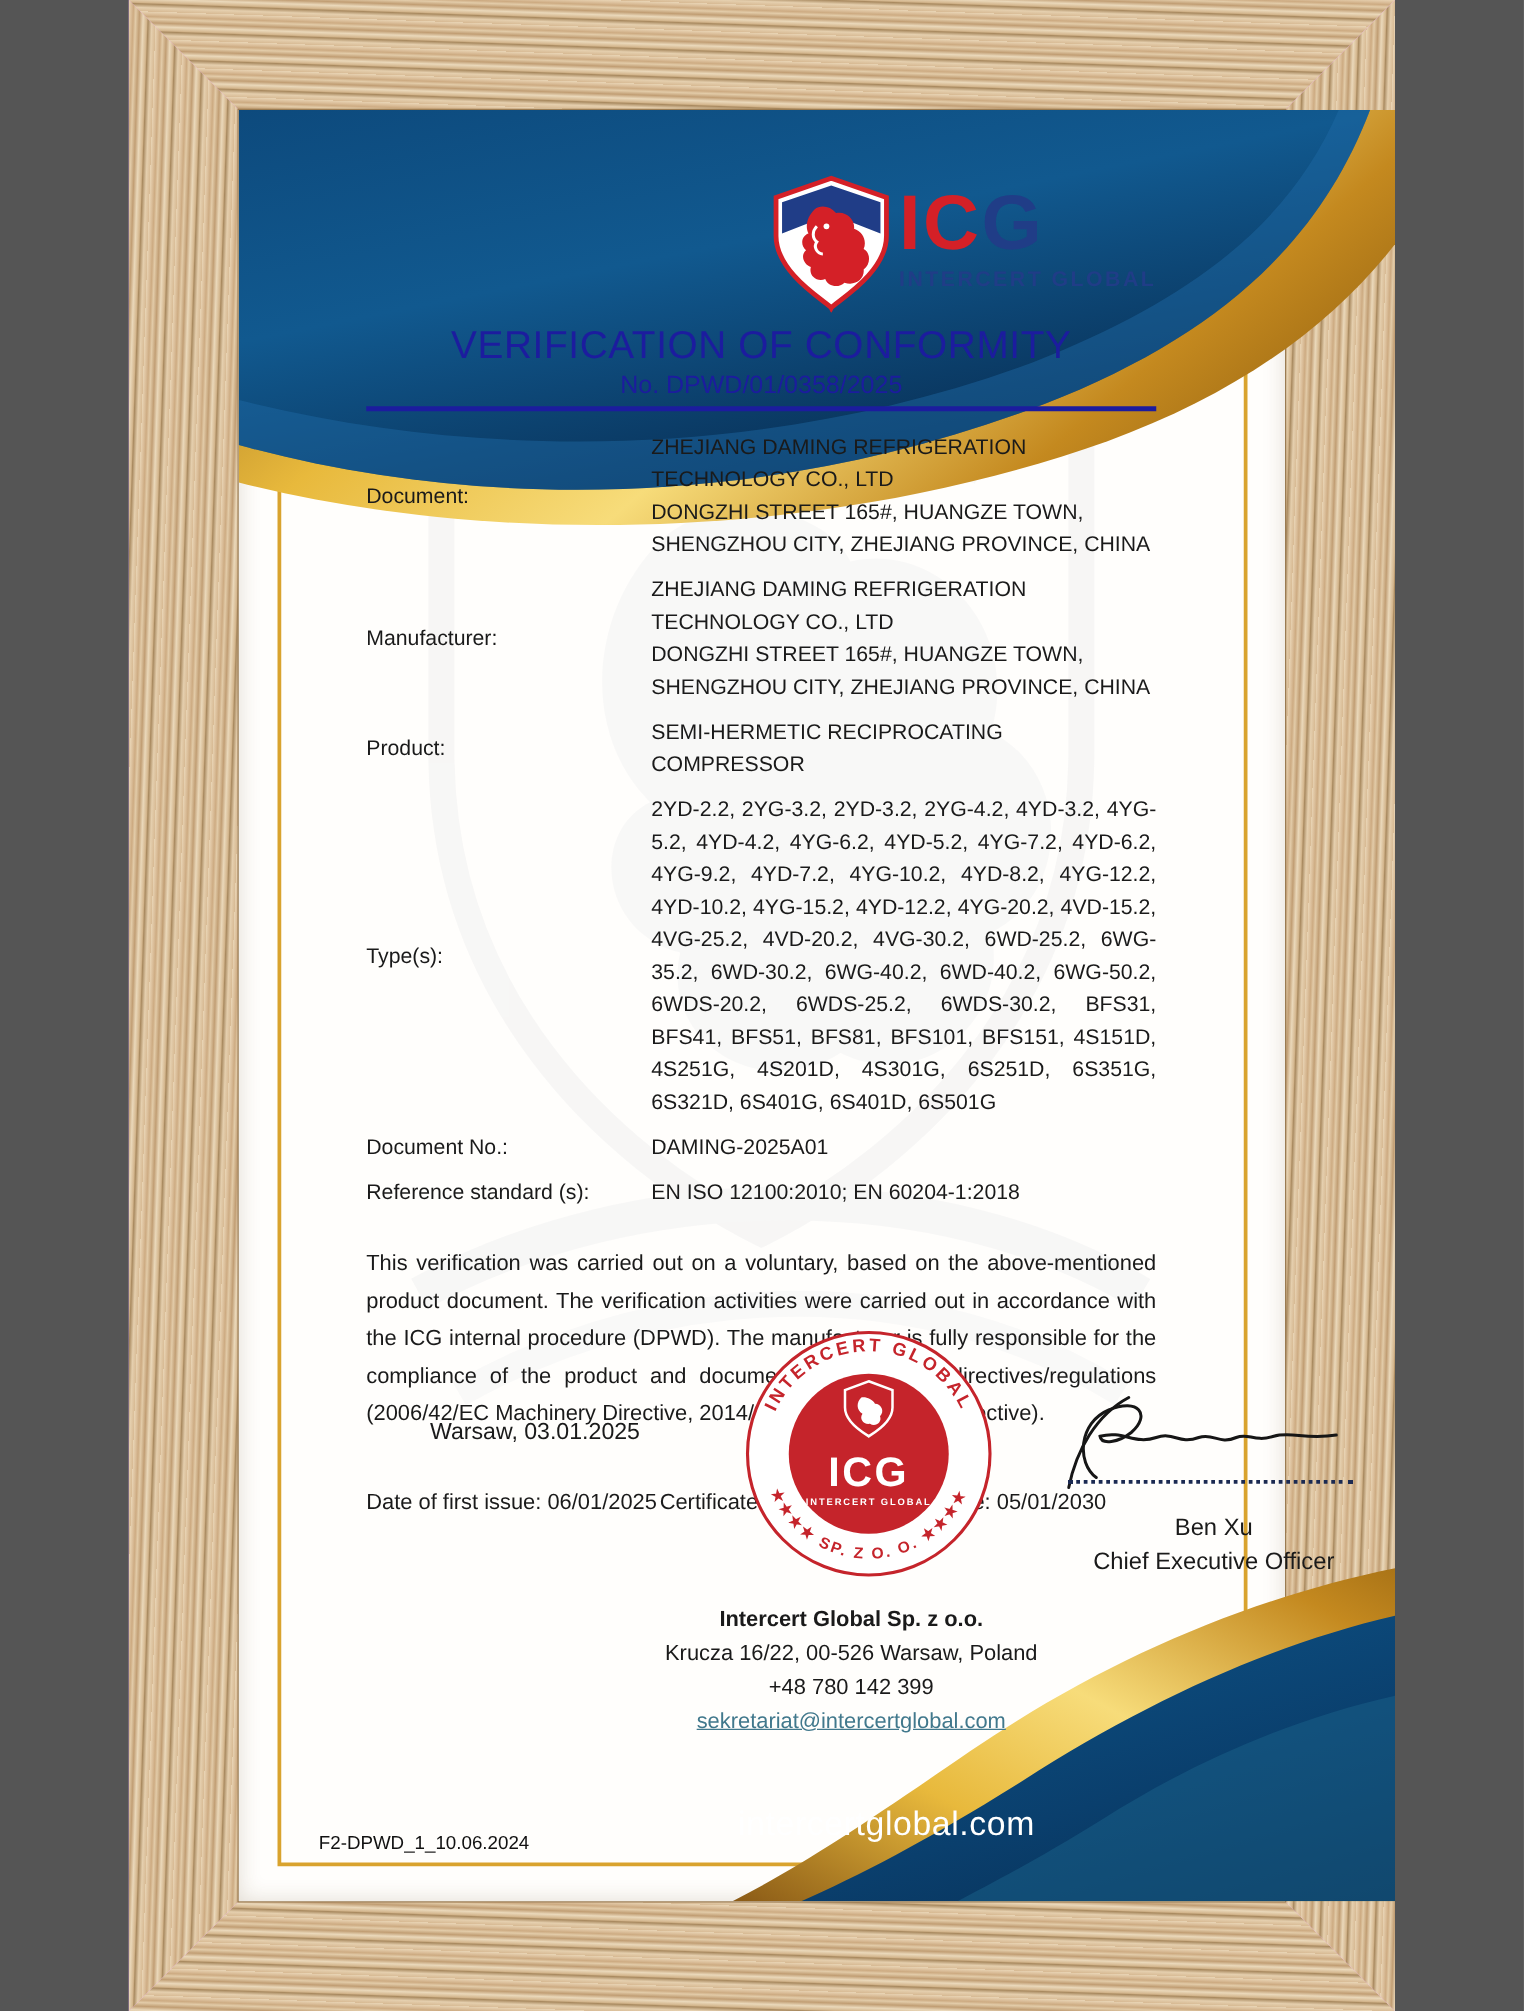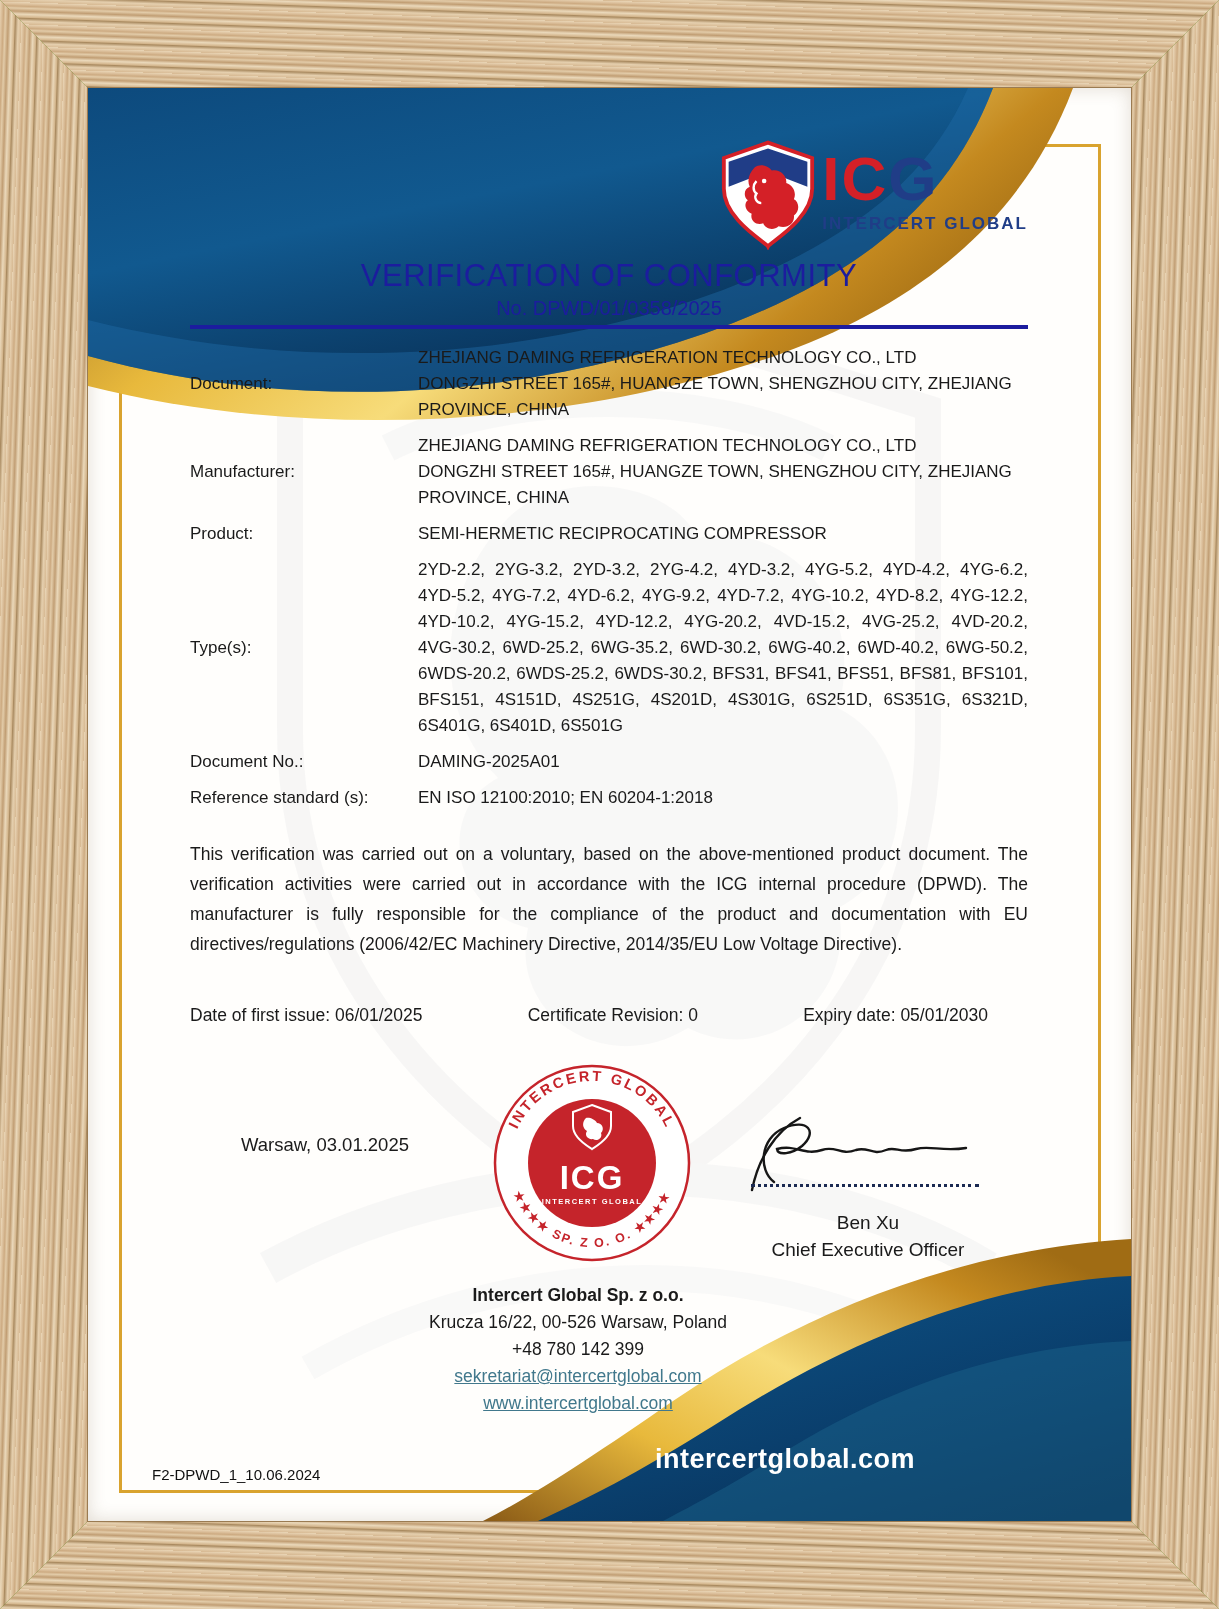--- a/index.html
+++ b/index.html
@@ -1,18 +1,18 @@
 <!DOCTYPE html>
 <html><head>
 <meta charset="utf-8">
 <style>
   * { margin:0; padding:0; box-sizing:border-box; }
   html,body { background:#555; }
   body { font-family:"Liberation Sans", sans-serif; }
-  .scene { position:relative; width:1219px; height:1609px; margin:0 auto; overflow:hidden; background:#4d7c0f; }
+  .scene { position:relative; width:1013px; height:1609px; margin:0 auto; overflow:hidden; background:#f0abfc; }
 
   
   .wood { position:absolute; }
   .wood-h {
     background:repeating-linear-gradient(182deg,
       #e8d3b3 0px,#dcc09c 2px,#cdab82 4px,#e2cba8 6px,#c19e74 9px,
       #ead8ba 12px,#d3b58c 15px,#a98a60 16px,#e5cfae 19px,#d8bb95 22px);
   }
   .wood-v {
     background:repeating-linear-gradient(92deg,
@@ -77,21 +77,21 @@
     font-size:19px; color:#1a1a1a; }
   .sig-role { position:absolute; left:630px; top:1151px; width:300px; text-align:center;
     font-size:19px; color:#1a1a1a; }
 
   .footer-block { position:absolute; left:240px; top:1194px; width:500px; text-align:center;
     font-size:17.5px; line-height:27px; color:#1a1a1a; }
   .footer-company { font-weight:bold; }
   .footer-link { color:#41788c; text-decoration:underline; display:block; }
 
   .form-code { position:absolute; left:64px; top:1378px; font-size:15px; color:#111; }
-  .banner-text { position:absolute; right:216px; top:1356px; font-size:27px; font-weight:bold;
+  .banner-text { position:absolute; right:200px; top:1356px; font-size:27px; font-weight:normal;
     color:#ffffff; letter-spacing:.5px; }
 
   .ring-text { fill:#c5242b; font-weight:bold; }
 </style>
 </head>
 <body>
 
 <div class="scene">
 
   <div class="wood wood-h frame-top"></div>
@@ -254,21 +254,20 @@
       </svg>
       <div class="sig-dots"></div>
       <div class="sig-name">Ben Xu</div>
       <div class="sig-role">Chief Executive Officer</div>
 
       <div class="footer-block">
         <div class="footer-company">Intercert Global Sp. z o.o.</div>
         <div>Krucza 16/22, 00-526 Warsaw, Poland</div>
         <div>+48 780 142 399</div>
         <a class="footer-link" href="#">sekretariat@intercertglobal.com</a>
-        <a class="footer-link" href="#">www.intercertglobal.com</a>
       </div>
 
       <div class="form-code">F2-DPWD_1_10.06.2024</div>
       <div class="banner-text">intercertglobal.com</div>
     </div>
 
   </div>
 </div>
 
 </body></html>

